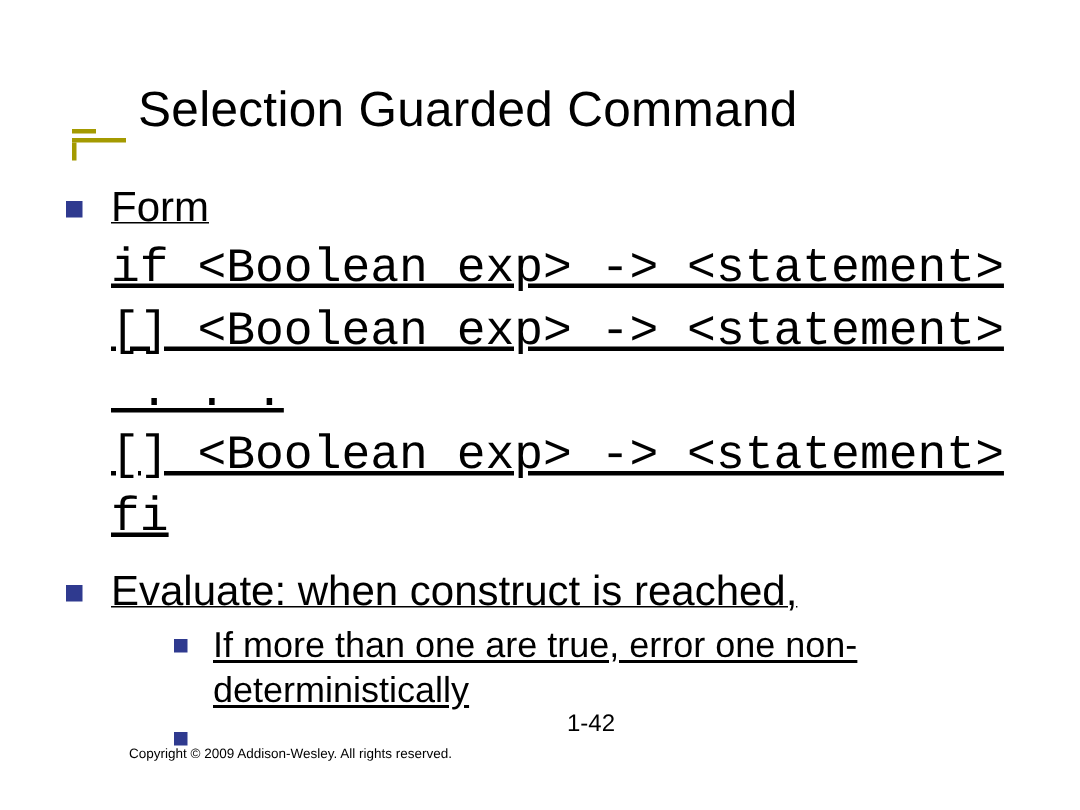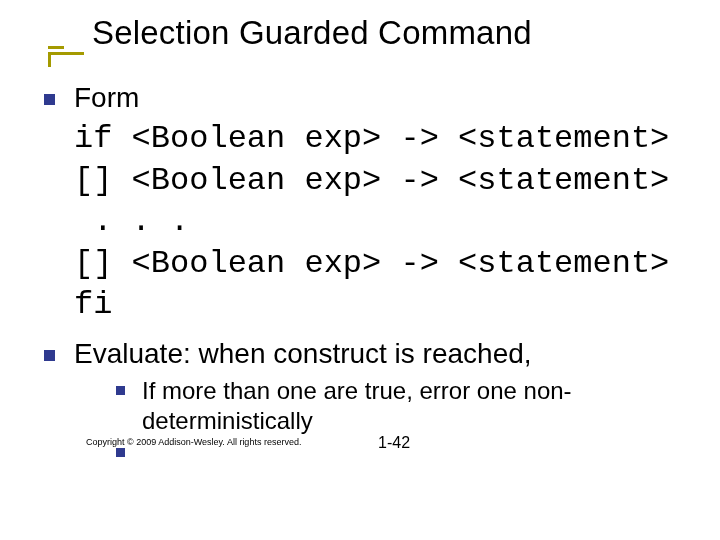--- a/index.html
+++ b/index.html
@@ -1,32 +1,32 @@
 <!DOCTYPE html>
 <html><head>
 <meta charset="utf-8">
 <style>
   * { margin: 0; padding: 0; box-sizing: border-box; }
   html, body { width: 720px; height: 540px; background: #fff; font-family: Arial, Helvetica, sans-serif; color: #000; }
-  .slide { position: relative; width: 720px; height: 468px; padding: 0; }
+  .slide { position: relative; width: 720px; height: 468px; padding: 0; margin-top: 40px; }
   .title-wrap { position: relative; padding: 14px 0 8px 92px; }
   .title { font-size: 33px; font-weight: 400; letter-spacing: 0.2px; }
   .title-accent { position: absolute; left: 48px; top: 52px; width: 36px; height: 3px; background: #a49a00; }
   .title-accent::before { content: ""; position: absolute; left: 0; top: -6px; width: 16px; height: 3px; background: #a49a00; }
   .title-accent::after { content: ""; position: absolute; left: 0; top: 3px; width: 3px; height: 12px; background: #a49a00; }
   .body { padding: 22px 30px 0 44px; }
   .lvl1 { list-style: none; }
-  .lvl1 > li { position: relative; padding-left: 30px; margin-bottom: 4px; }
+  .lvl1 > li { position: relative; padding-left: 30px; margin-bottom: 4px; text-decoration: underline; }
   .lvl1 > li > .sq, .lvl2 > li > .sq { position: absolute; left: 0; top: 12px; width: 11px; height: 11px; background: #2f3a8f; }
   .lvl1-label { font-size: 28px; }
   .codeblock { font-family: "Courier New", Courier, monospace; font-size: 32px; line-height: 1.3; padding: 4px 0 8px 0; white-space: pre; }
   .lvl2 { list-style: none; padding: 6px 0 0 42px; }
   .lvl2 > li { position: relative; padding-left: 26px; font-size: 24px; line-height: 1.25; margin-bottom: 2px; }
   .lvl2 > li > .sq { top: 10px; width: 9px; height: 9px; }
-  .footer { position: absolute; left: 86px; bottom: 20px; font-size: 9px; line-height: 1.2; color: #000; }
+  .footer { position: absolute; left: 86px; bottom: 0; font-size: 9px; line-height: 1.2; color: #000; }
   .pagenum { position: absolute; left: 378px; bottom: 16px; font-size: 16px; }
 </style>
 </head>
 <body>
 <div class="slide">
 
   <div class="title-wrap">
     <div class="title-accent"></div>
     <div class="title">Selection Guarded Command</div>
   </div>

